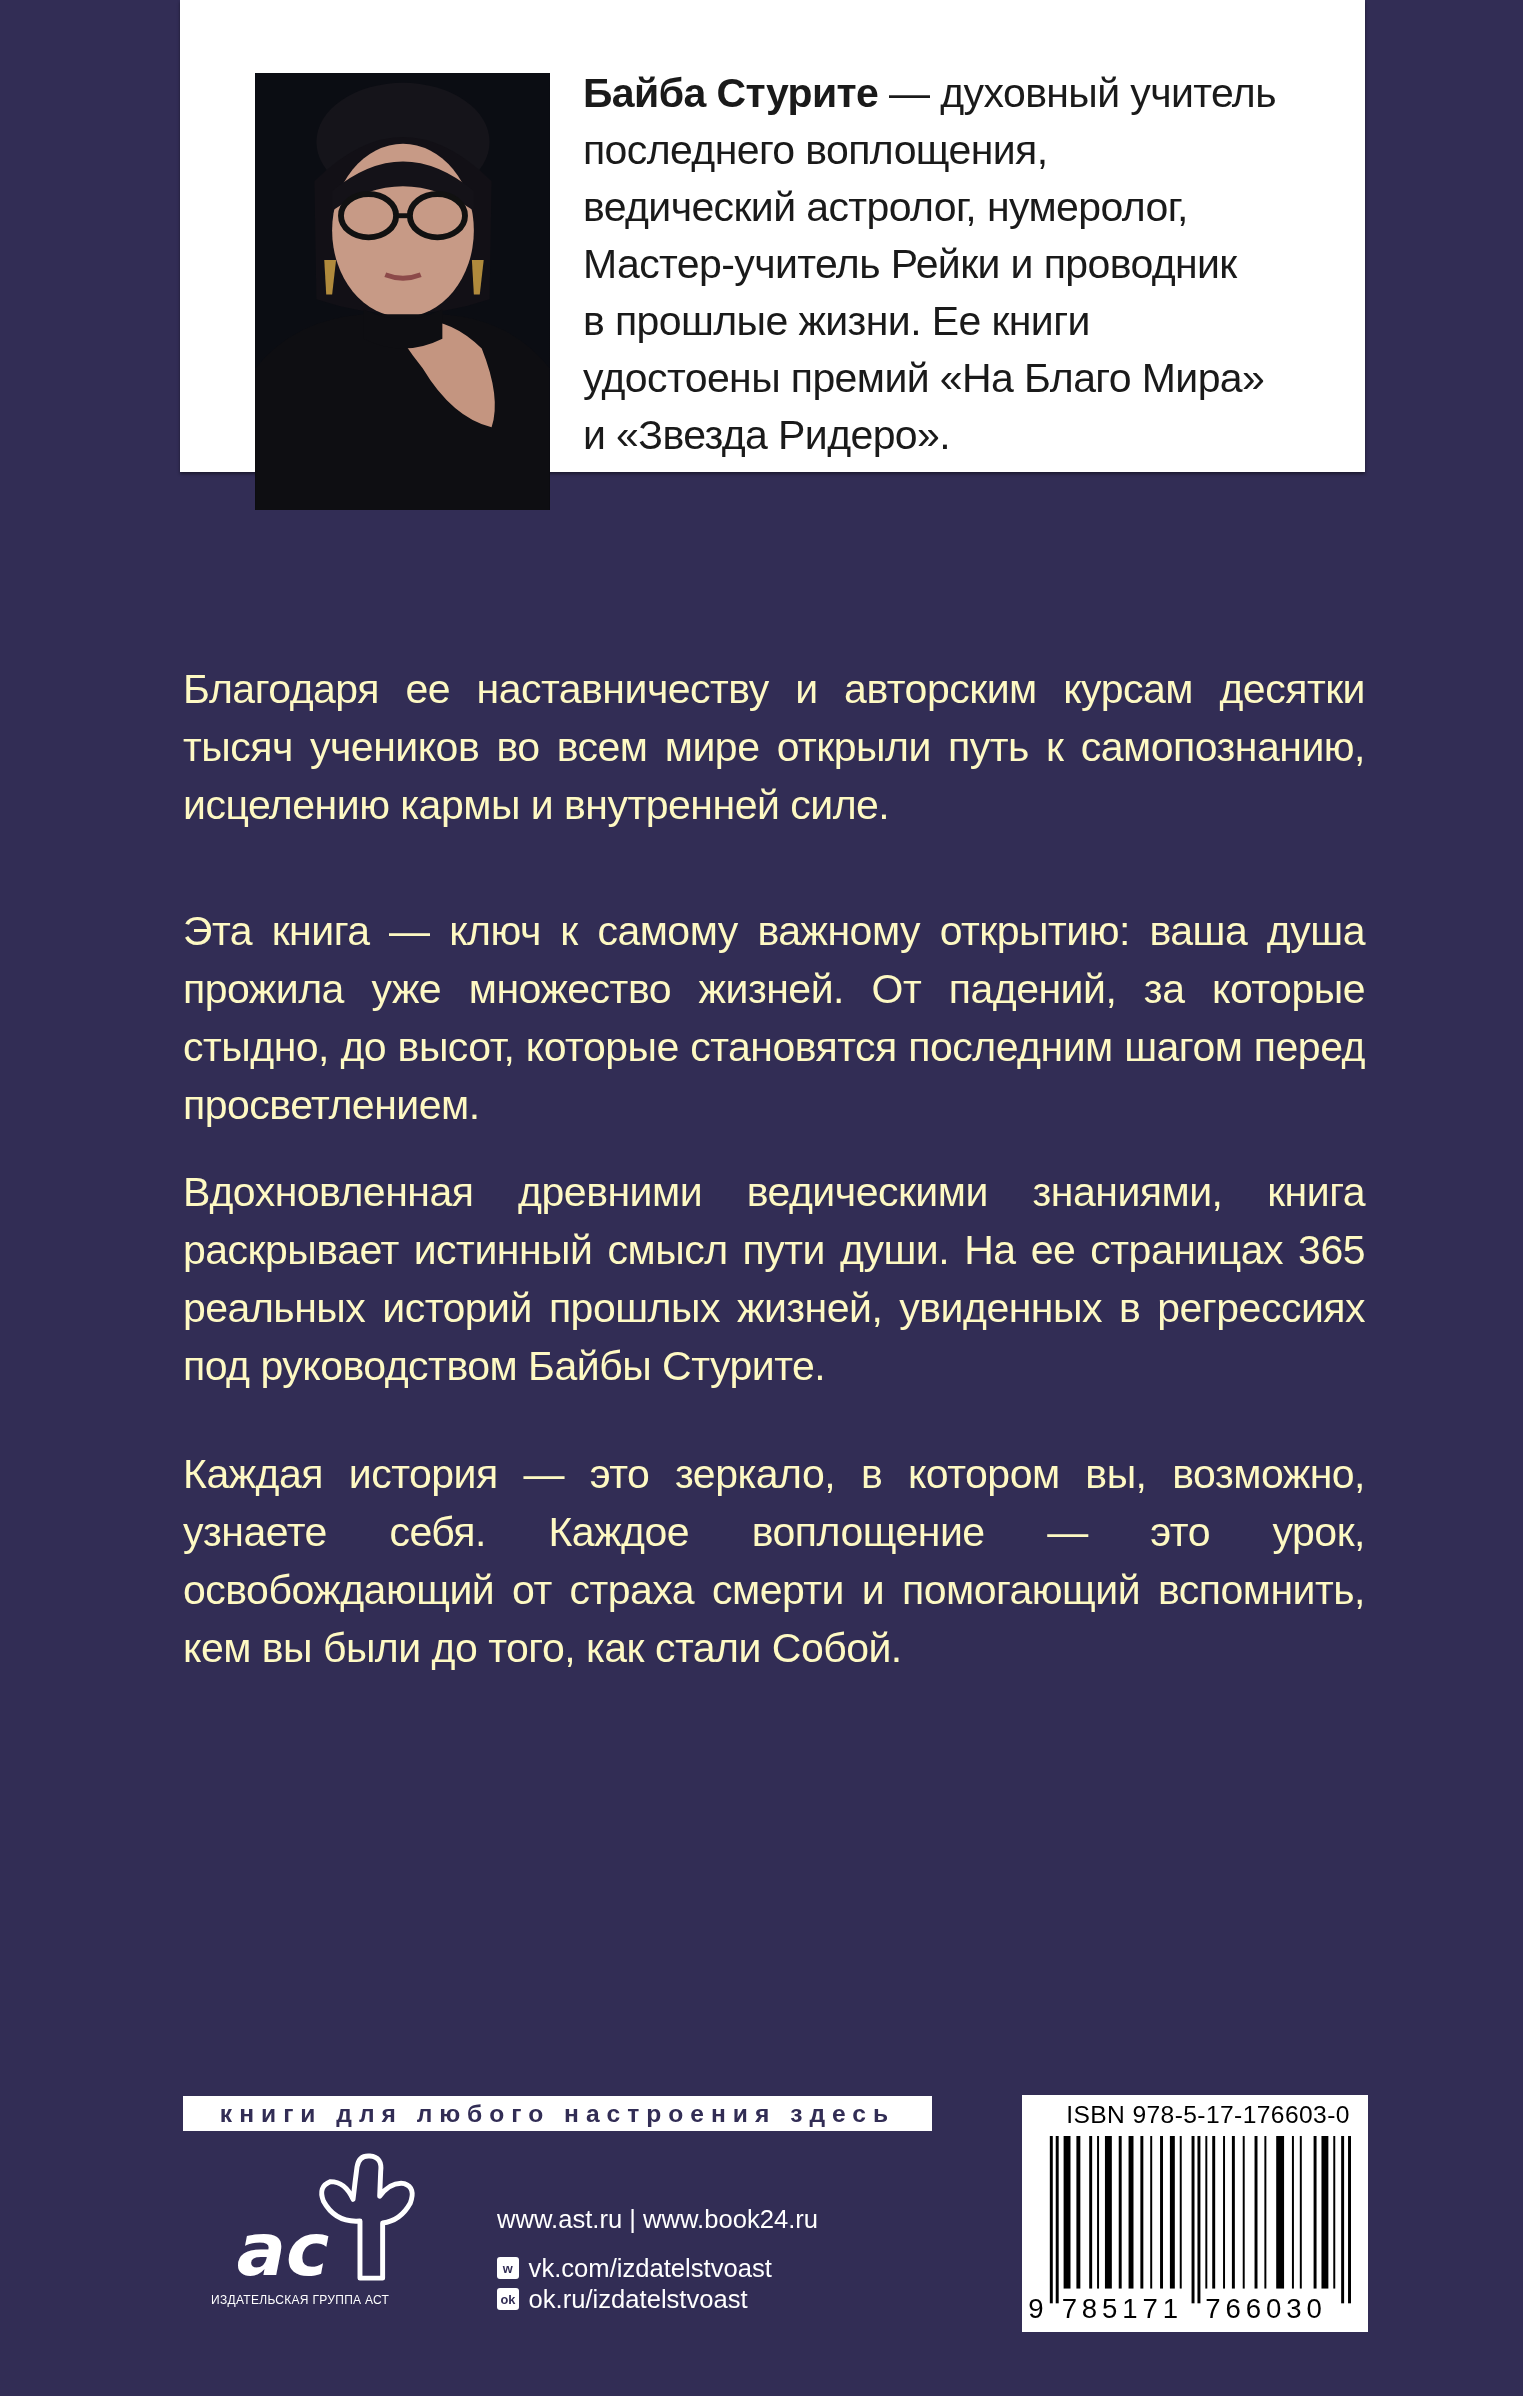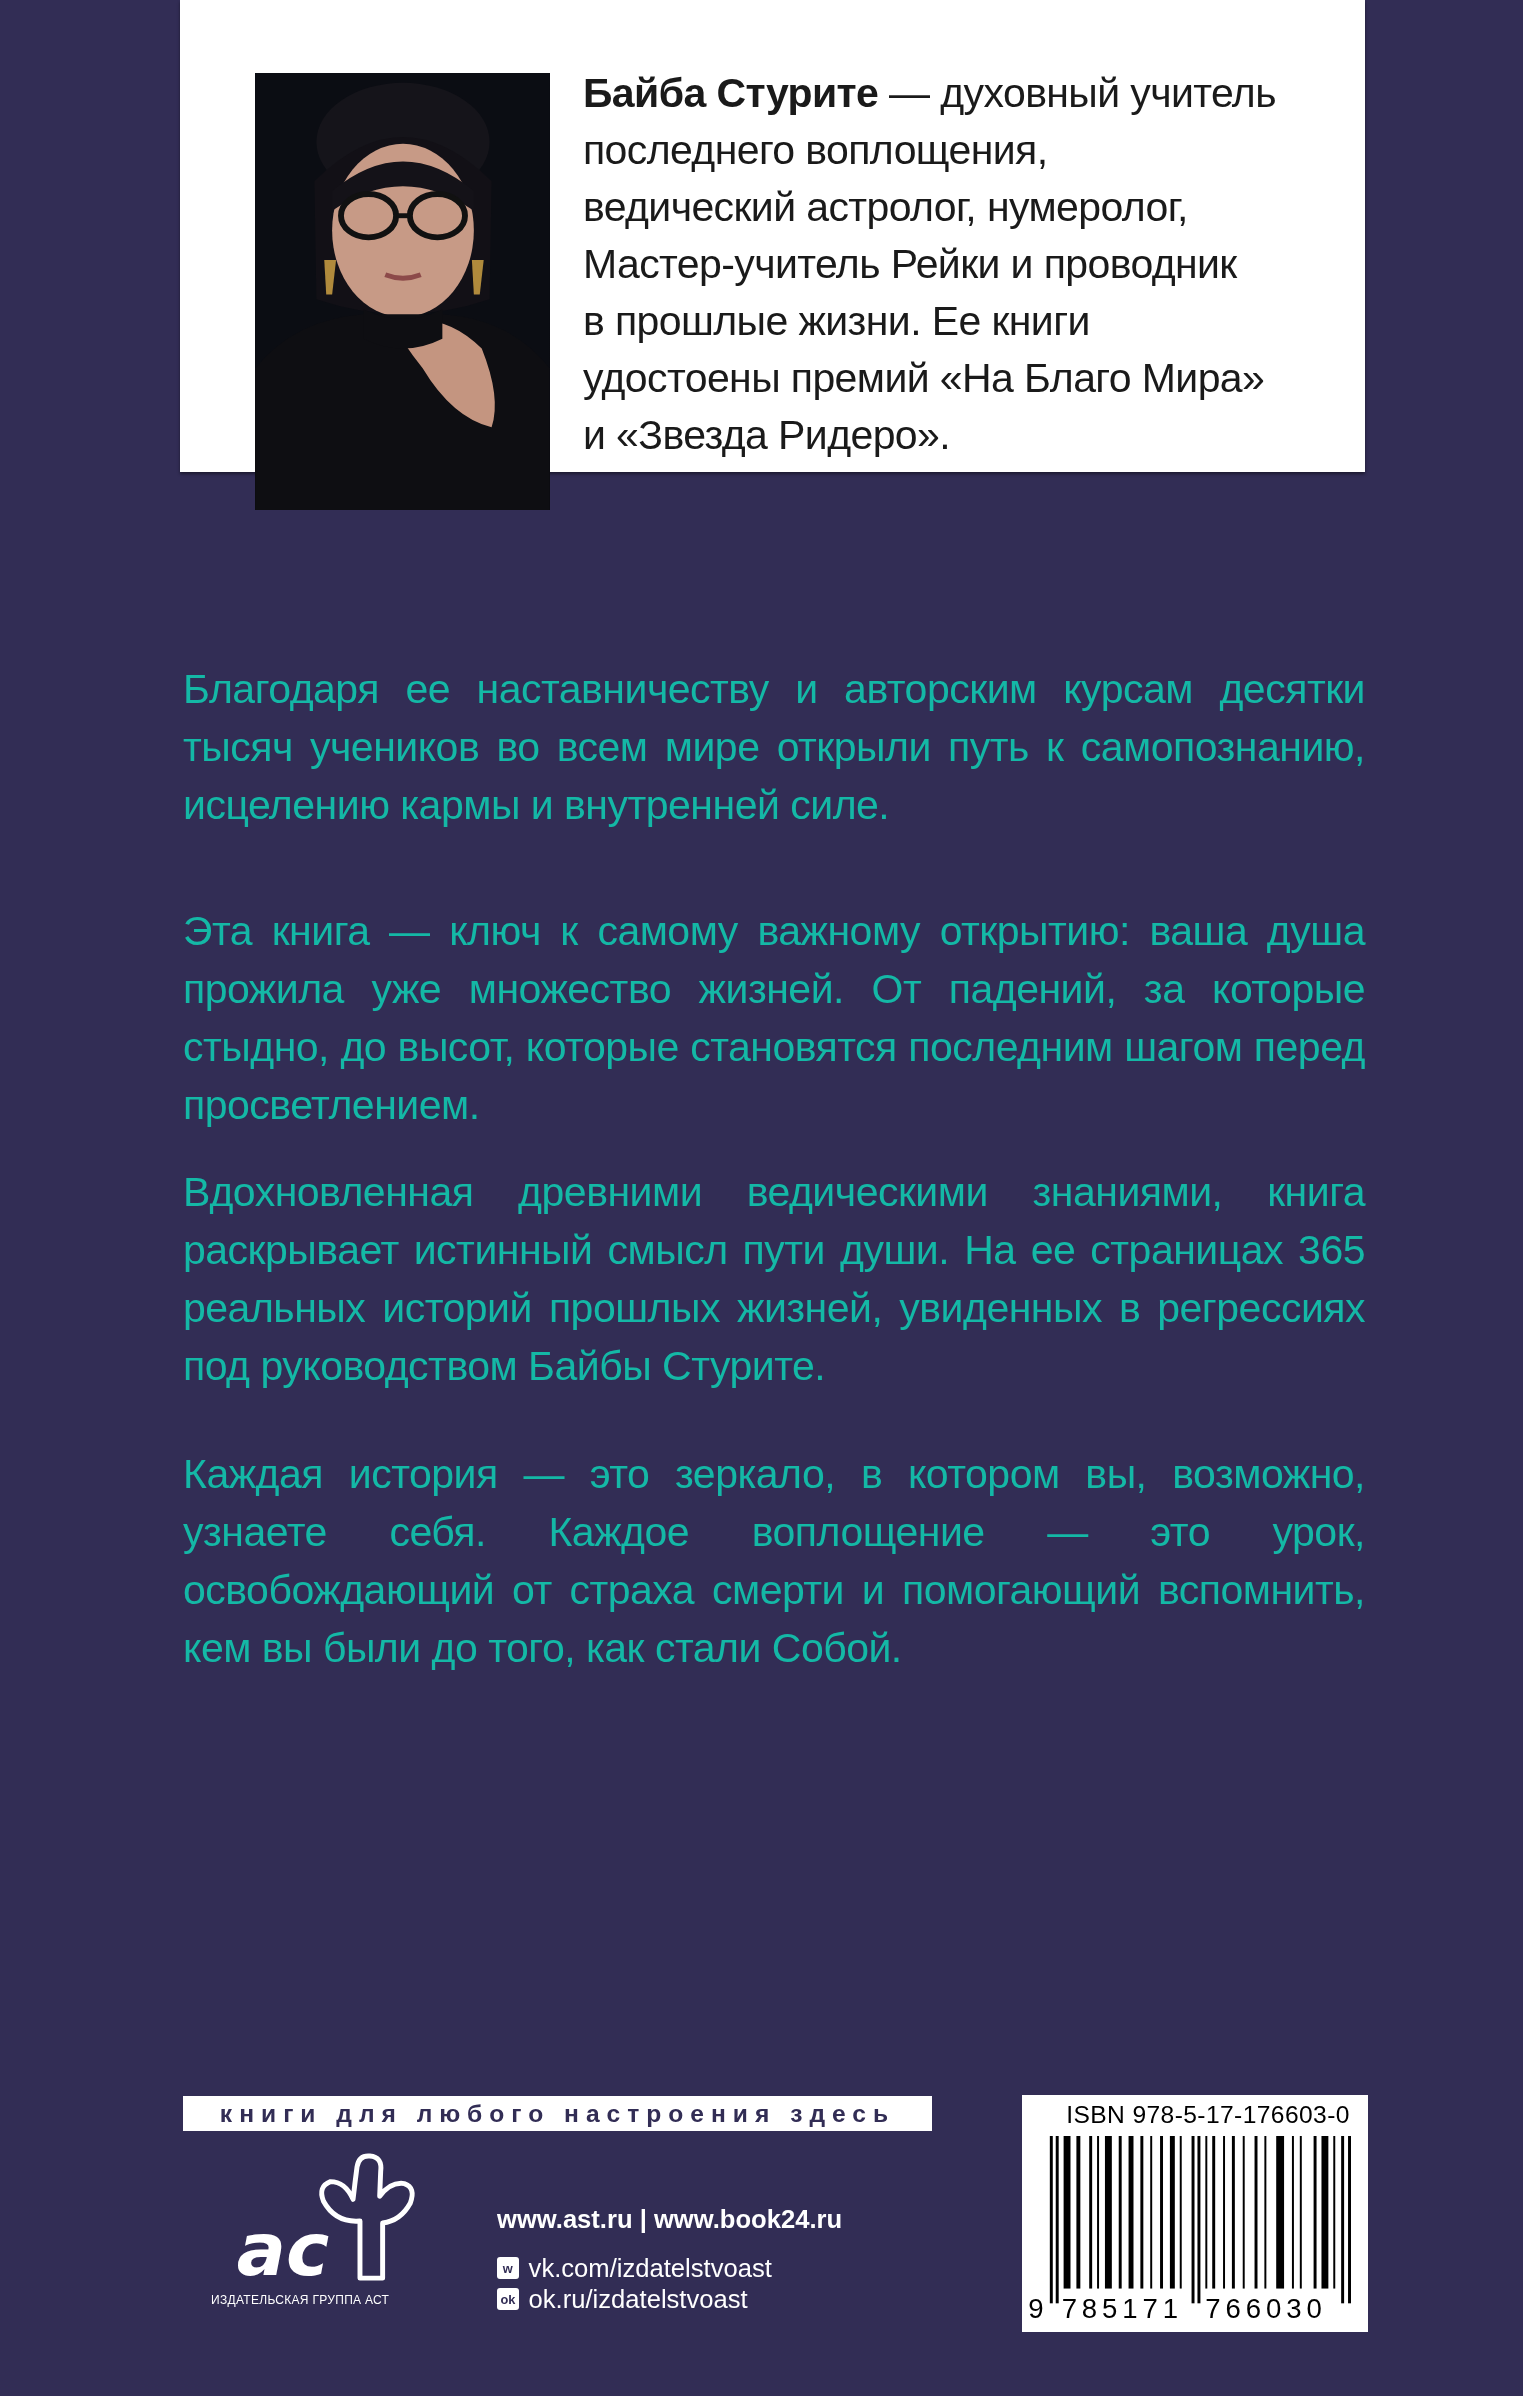--- a/index.html
+++ b/index.html
@@ -18,38 +18,38 @@
   }
   .photo svg { width:100%; height:100%; display:block; }
   .bio-text {
     position:absolute; left:403px; top:65px; width:768px;
     font-family:"Liberation Sans Narrow","Liberation Sans", sans-serif;
     font-size:41px; line-height:57px; color:#1a1a1a; letter-spacing:-0.6px;
   }
   .bio-text b { font-weight:bold; }
   .body-text {
     position:absolute; left:183px; width:1182px;
-    font-size:41px; line-height:58px; letter-spacing:-0.5px; color:#14b8a6;
+    font-size:41px; line-height:58px; letter-spacing:-0.5px; color:#fef9c3;
     text-align:justify; text-align-last:left;
   }
   .p1 { top:660px; }
   .p2 { top:902px; }
   .p3 { top:1163px; }
   .p4 { top:1445px; }
   .slogan-bar {
     position:absolute; left:183px; top:2096px; width:749px; height:35px; background:#ffffff;
     color:#322d55; font-weight:bold; font-size:24.6px; letter-spacing:7px; text-align:center;
     line-height:35px; white-space:nowrap;
   }
   .logo { position:absolute; left:227px; top:2152px; width:197px; height:138px; }
   .logo-caption {
     position:absolute; left:211px; top:2293px; font-size:12px; letter-spacing:0.3px; color:#ffffff;
   }
   .links { position:absolute; left:497px; top:2205px; }
-  .links .web { font-size:25.6px; font-weight:bold; white-space:nowrap; }
+  .links .web { font-size:25.6px; font-weight:normal; white-space:nowrap; }
   .links .social { display:flex; align-items:center; margin-top:19.7px; font-size:25.6px; white-space:nowrap; }
   .links .social + .social { margin-top:2px; }
   .social-icon {
     width:21.7px; height:21.7px; background:#ffffff; color:#322d55; border-radius:3px;
     display:inline-flex; align-items:center; justify-content:center; font-size:12.8px; font-weight:bold; margin-right:9.9px;
   }
   .links .handle { font-weight:normal; }
   .isbn-box {
     position:absolute; left:1022px; top:2095px; width:346px; height:237px; background:#ffffff; color:#000;
   }

